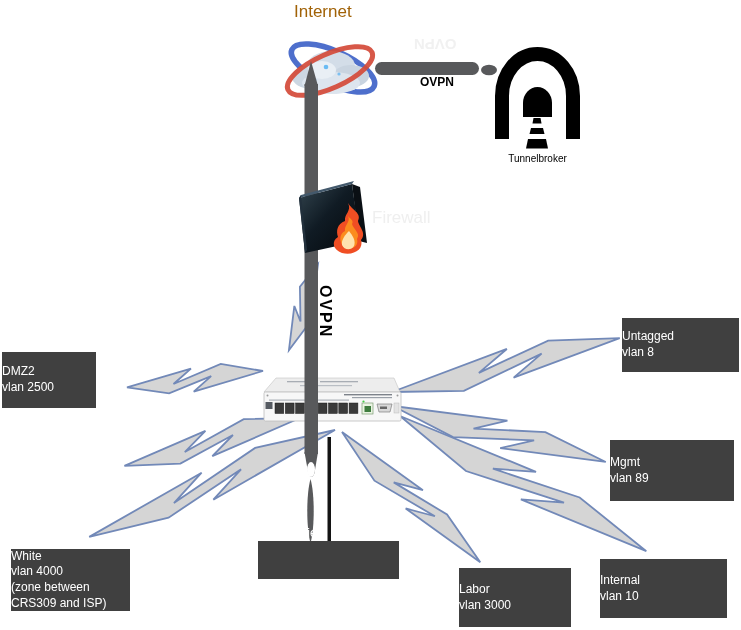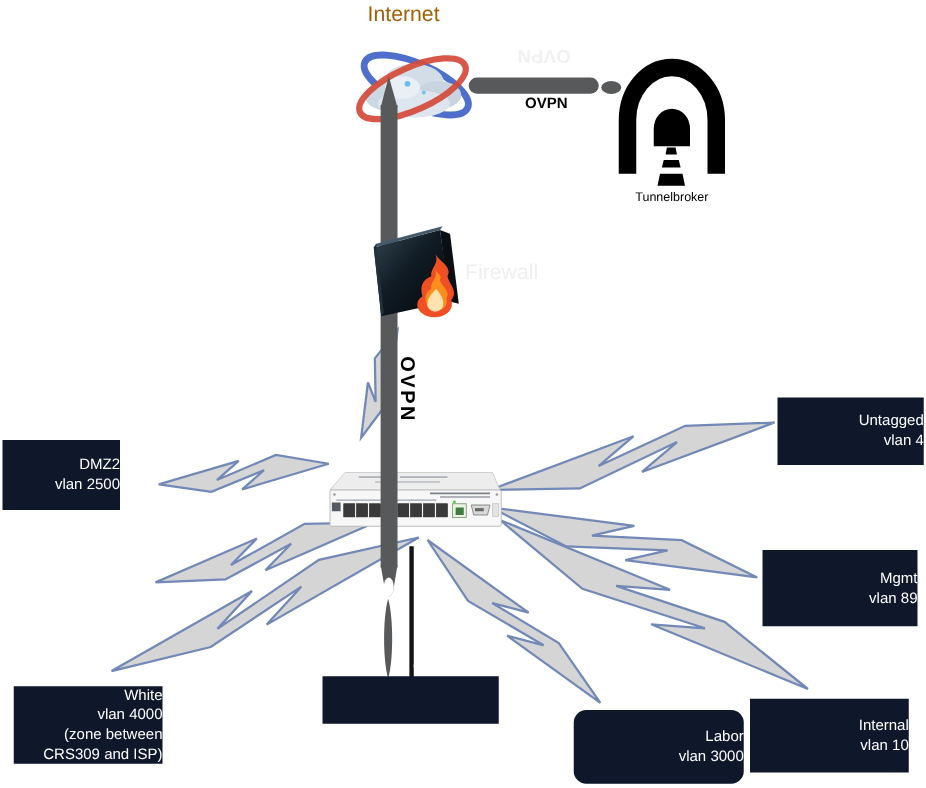--- a/index.html
+++ b/index.html
@@ -1,22 +1,22 @@
 <!DOCTYPE html>
 <html><head>
 <meta charset="utf-8">
 <style>
   html,body{margin:0;padding:0;background:#fff;}
   #stage{position:relative;width:741px;height:630px;background:#fff;overflow:hidden;
          font-family:"Liberation Sans",sans-serif;}
   #stage svg{position:absolute;left:0;top:0;z-index:2;}
   .ghost{position:absolute;z-index:1;color:#a16207;font-weight:400;}
   .lbl{position:absolute;z-index:3;color:#000;}
-  .vlan-box{position:absolute;z-index:3;background:#0f172a;color:#fff;
-            display:flex;flex-direction:column;align-items:flex-end;justify-content:center;
+  .vlan-box{position:absolute;z-index:3;background:#404040;color:#fff;
+            display:flex;flex-direction:column;align-items:flex-start;justify-content:center;
             text-align:center;font-size:12px;line-height:1.32;font-weight:500;}
   .vlan-box.small{font-size:12px;line-height:1.3;}
 </style>
 </head>
 <body>
 
 <div id="stage">
 
   <div class="ghost" style="left:294px;top:2px;font-size:17px;">Internet</div>
   <div class="ghost" style="left:372px;top:208px;font-size:17px;color:#efefef;">Firewall</div>
@@ -133,31 +133,31 @@
     <span>vlan 2500</span>
   </div>
   <div class="vlan-box small" style="left:11px;top:549px;width:119px;height:62px;">
     <span>White</span>
     <span>vlan 4000</span>
     <span>(zone between</span>
     <span>CRS309 and ISP)</span>
   </div>
   <div class="vlan-box" style="left:622px;top:318px;width:117px;height:54px;">
     <span>Untagged</span>
-    <span>vlan 4</span>
+    <span>vlan 8</span>
   </div>
   <div class="vlan-box" style="left:610px;top:440px;width:124px;height:61px;">
     <span>Mgmt</span>
     <span>vlan 89</span>
   </div>
   <div class="vlan-box" style="left:600px;top:559px;width:127px;height:59px;">
     <span>Internal</span>
     <span>vlan 10</span>
   </div>
-  <div class="vlan-box" style="left:459px;top:568px;width:136px;height:59px;border-radius:10px;">
+  <div class="vlan-box" style="left:459px;top:568px;width:112px;height:59px;">
     <span>Labor</span>
     <span>vlan 3000</span>
   </div>
   <div class="vlan-box" style="left:258px;top:541px;width:141px;height:38px;gap:36px;">
     <span>OVPN-Client</span>
     <span>interf: 6project.org</span>
   </div>
 
 </div>
 

